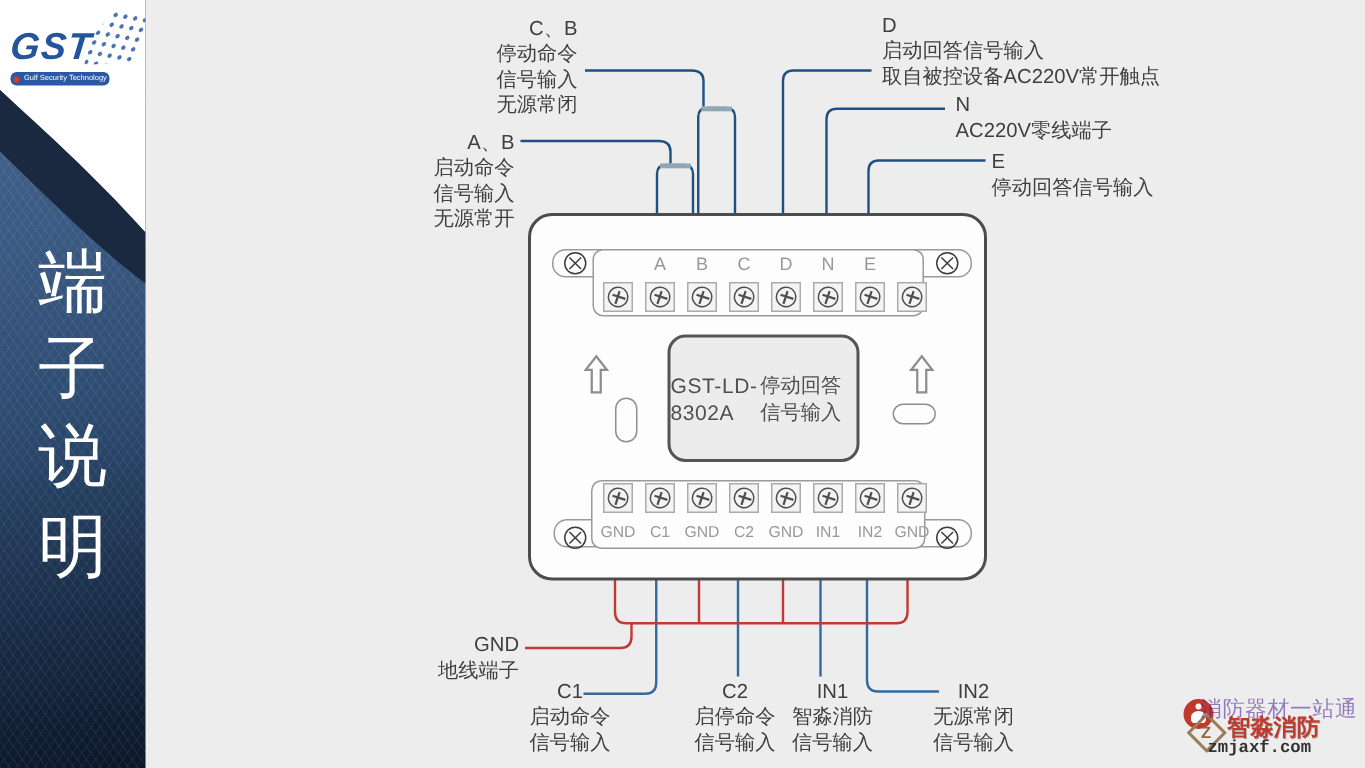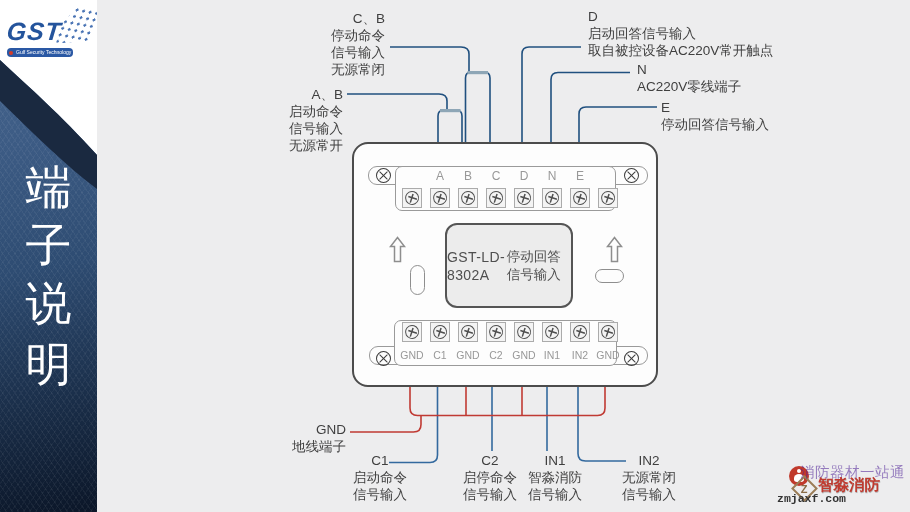--- a/index.html
+++ b/index.html
@@ -57,21 +57,21 @@
   .pill{position:absolute;border:1.5px solid #8e8e8e;border-radius:8px;background:#fdfdfd;
         box-sizing:border-box;}
   .uparrow{position:absolute;}
 
   
   #wm{position:absolute;z-index:3;}
   #wm-faint{position:absolute;left:800px;top:463px;font-size:14.5px;color:#4c1d95;opacity:.55;
             letter-spacing:.5px;white-space:nowrap;}
   #wm-brand{position:absolute;left:818px;top:475px;font-size:15.5px;font-weight:bold;color:#bf3a2f;
             text-shadow:.5px .5px 0 rgba(0,0,0,.25);white-space:nowrap;}
-  #wm-domain{position:absolute;left:777px;top:492px;font-size:11.5px;font-weight:bold;color:#333;
+  #wm-domain{position:absolute;left:805px;top:492px;font-size:11.5px;font-weight:bold;color:#333;
             font-family:"Liberation Mono","DejaVu Sans Mono",monospace;white-space:nowrap;}
   #wm-circle{position:absolute;left:789px;top:466px;width:20px;height:20px;border-radius:50%;
             background:#c0392b;}
   #wm-circle::before{content:"";position:absolute;left:8px;top:3px;width:4px;height:4px;
             border-radius:50%;background:#fff;}
   #wm-circle::after{content:"";position:absolute;left:5px;top:8px;width:10px;height:8px;
             border-radius:50% 50% 30% 30%;background:#fff;}
   #wm-diamond{position:absolute;left:795px;top:479px;width:19px;height:19px;
             border:2.5px solid #9b7d57;transform:rotate(45deg);box-sizing:border-box;
             display:flex;align-items:center;justify-content:center;}

